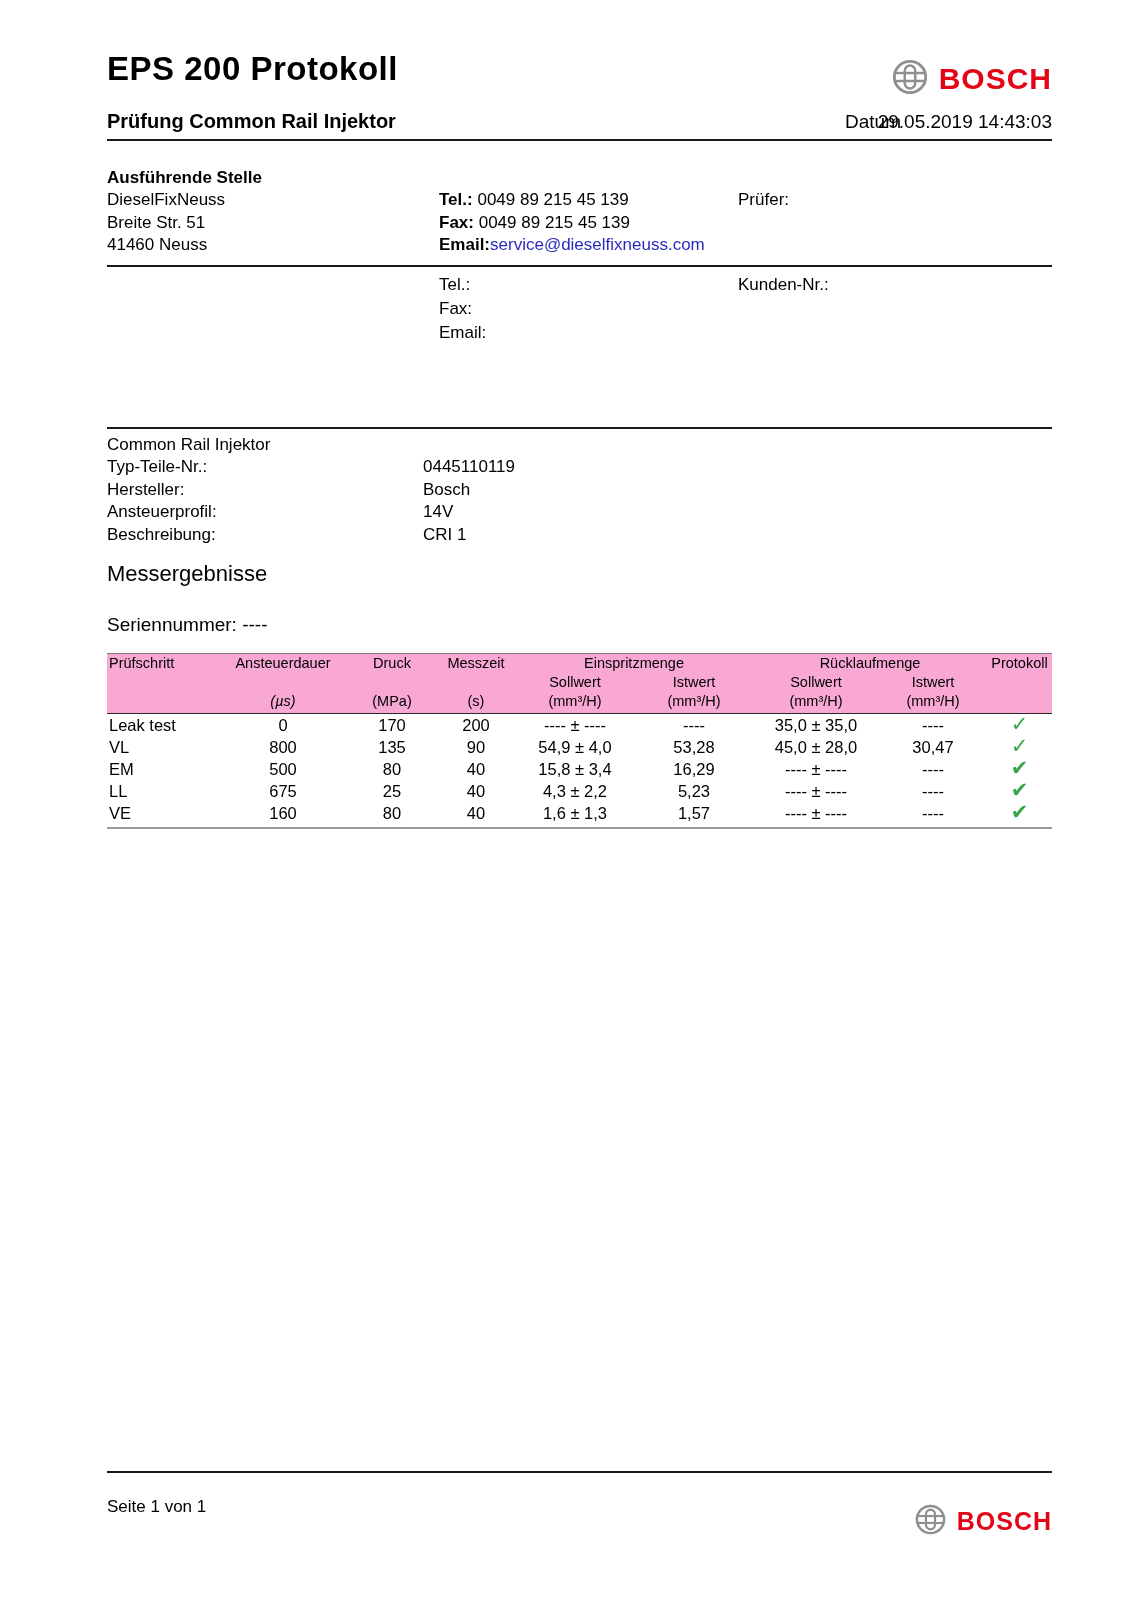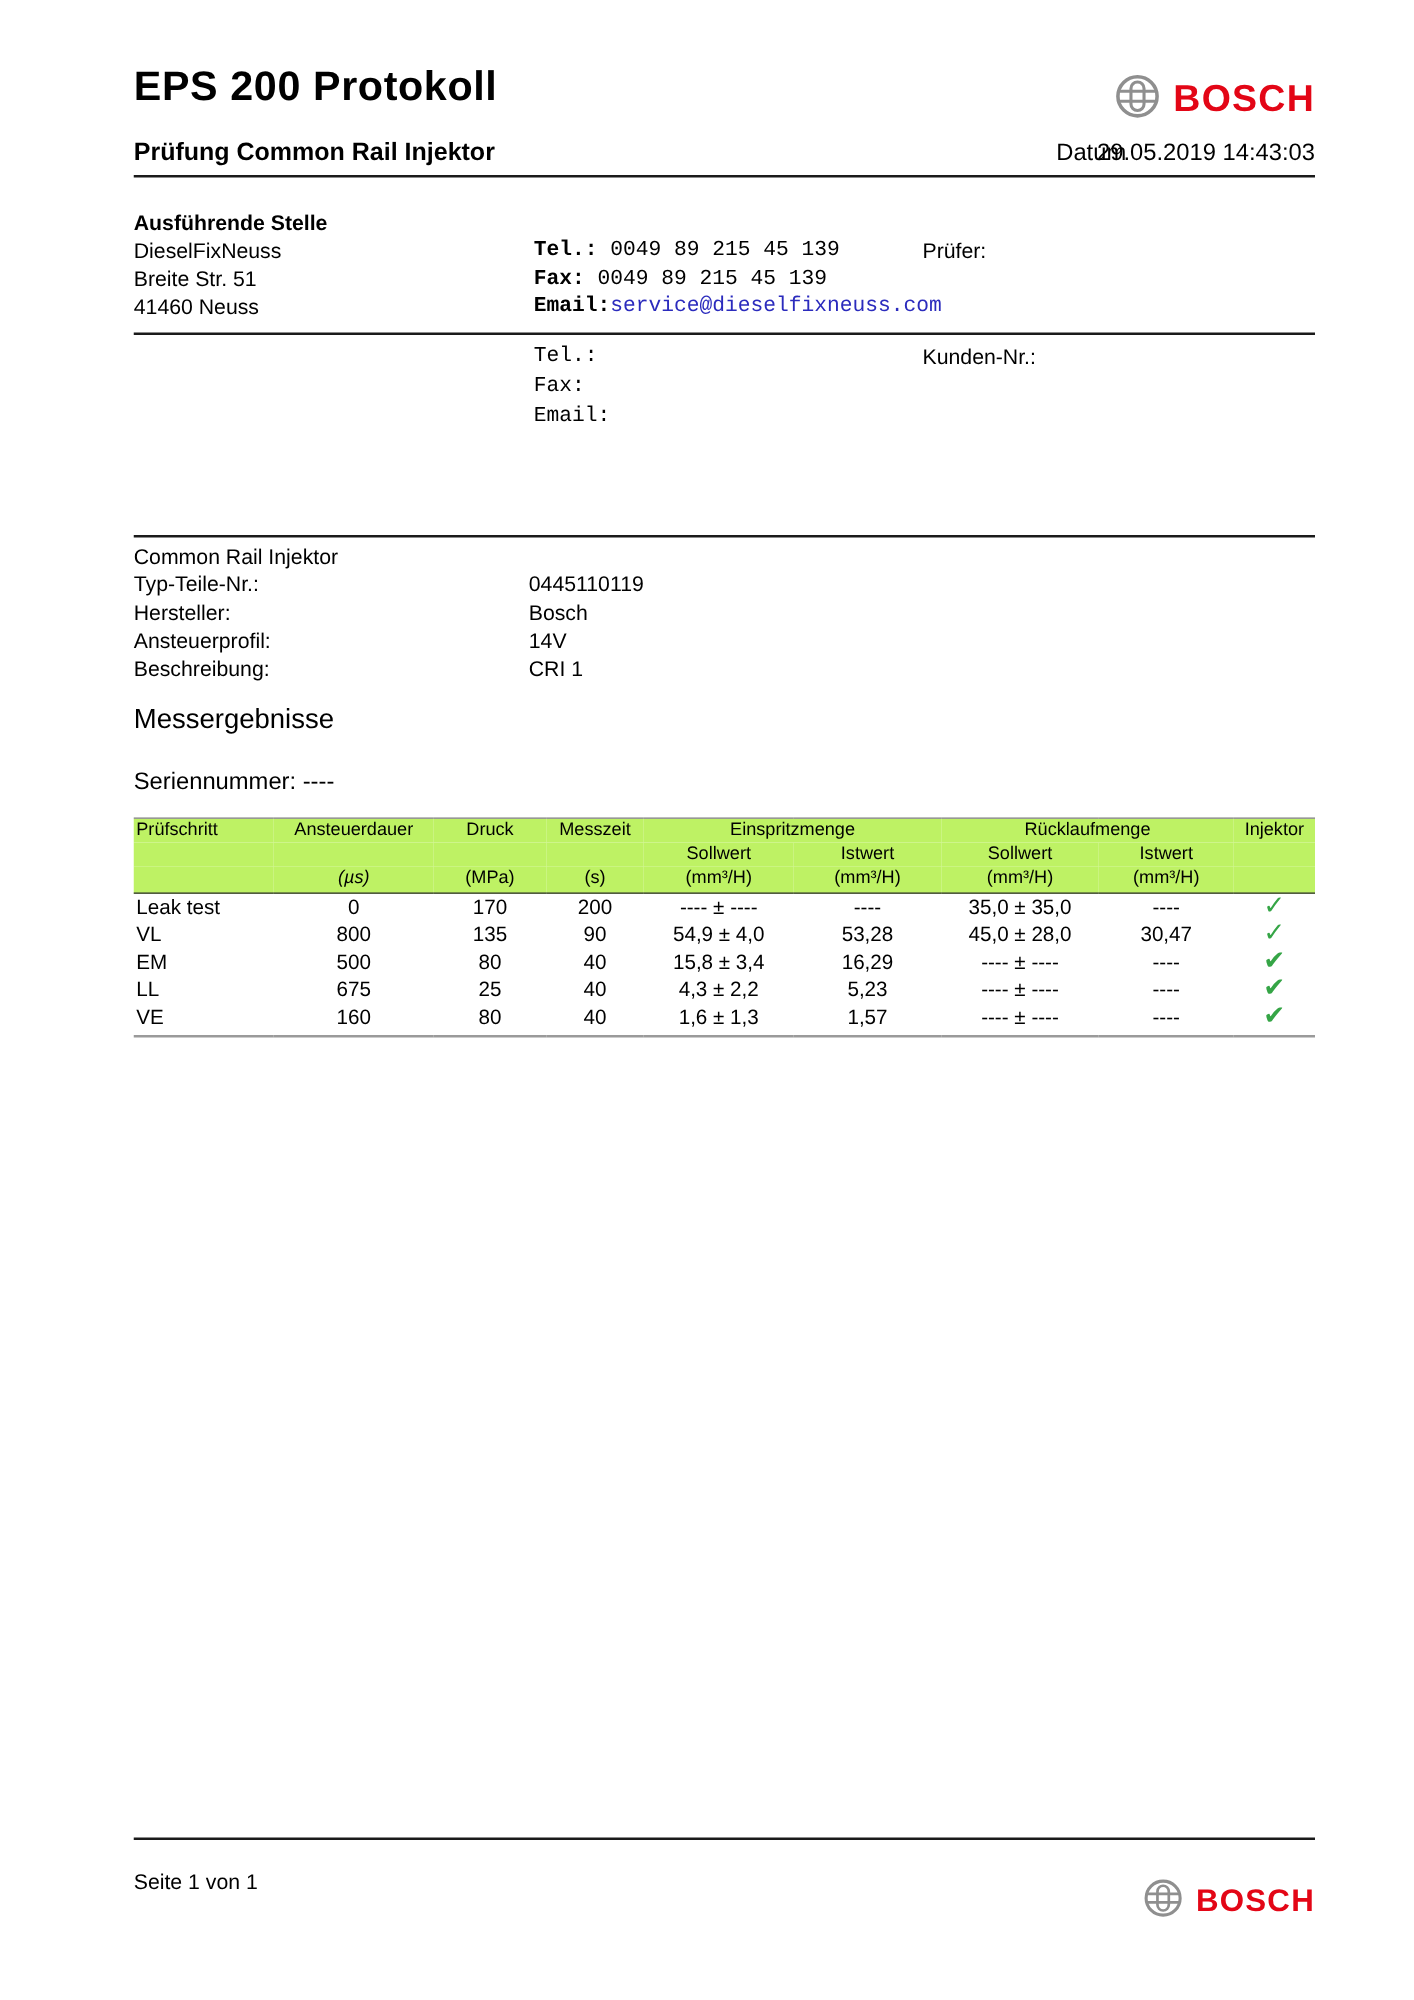--- a/index.html
+++ b/index.html
@@ -15,42 +15,42 @@
   .h1 { font-size:33px; font-weight:bold; letter-spacing:0.5px; }
   .brand { display:flex; align-items:center; gap:10px; margin-top:8px; }
   .brand-word { color:#e30616; font-size:30px; font-weight:bold; letter-spacing:1px; font-stretch:condensed; }
   .brand.small .brand-word { font-size:25px; }
   .hdr-sub { display:flex; align-items:baseline; margin-top:10px; padding-bottom:6px; border-bottom:2px solid #1a1a1a; }
   .subtitle { font-size:20px; font-weight:bold; flex:0 0 auto; }
   .datum-label { position:absolute; left:738px; font-size:19px; }
   .datum-value { margin-left:auto; font-size:19px; }
   
   .cols { position:relative;align-items:center; }
-  .col-mid { position:absolute; left:320px; top:0;font-family:Liberation Mono, monospace; }
+  .col-mid { position:absolute; left:332px; top:0; }
   .col-right { position:absolute; left:631px; top:0; }
   .line17 { font-size:17px; line-height:22.5px; }
   .line17b { font-size:17px; line-height:24px; }
   .bold { font-weight:bold; }
   .sec-title { font-size:17px; font-weight:bold; line-height:22px; }
   .sec-title-reg { font-size:17px; line-height:22px; }
   a.mail { color:#2b2bbd; text-decoration:none; }
   
   .provider { margin-top:26px; padding-bottom:8px; border-bottom:2px solid #1a1a1a; }
   .customer { margin-top:4px; padding-bottom:78px; border-bottom:2px solid #1a1a1a; }
   .customer .cols { margin-top:2px; }
   
   .injector { margin-top:5px; }
   .inj-row { position:relative; }
   .inj-val { position:absolute; left:316px; top:0; }
   
   .results-h { margin-top:14px; font-size:22px; line-height:28px; }
   .serial { margin-top:26px; font-size:19px; }
   
   table.res { margin-top:17px; width:945px; border-collapse:collapse; table-layout:fixed; }
-  table.res thead { background:#bef264;padding-left:24px; }
+  table.res thead { background:#f9a8d4;padding-left:24px; }
   table.res thead tr:first-child th { border-top:1px solid #7a7a7a; }
   table.res th { font-weight:normal; font-size:14.5px; text-align:center; padding:0 2px; line-height:19px; }
   table.res th.l, table.res td.l { text-align:left; }
   table.res thead tr.units th { border-bottom:1px solid #2a2a2a; padding-bottom:2px; }
   table.res td { font-size:16.5px; text-align:center; line-height:22px; padding:0 2px; }
   table.res tbody tr:last-child td { border-bottom:2px solid #9a9a9a; padding-bottom:3px; }
   .unit-mu { font-style:italic; }
   .check { font-size:21px; line-height:20px; }
   .check.thin { font-weight:normal; }
   .check.fat { font-weight:bold; }
@@ -155,21 +155,21 @@
       <col style="width:65px">
     </colgroup>
     <thead>
       <tr>
         <th class="l">Prüfschritt</th>
         <th>Ansteuerdauer</th>
         <th>Druck</th>
         <th>Messzeit</th>
         <th colspan="2">Einspritzmenge</th>
         <th colspan="2">Rücklaufmenge</th>
-        <th>Injektor</th>
+        <th>Protokoll</th>
       </tr>
       <tr>
         <th></th>
           <th></th>
           <th></th>
           <th></th>
         <th>Sollwert</th>
         <th>Istwert</th>
         <th>Sollwert</th>
         <th>Istwert</th>

